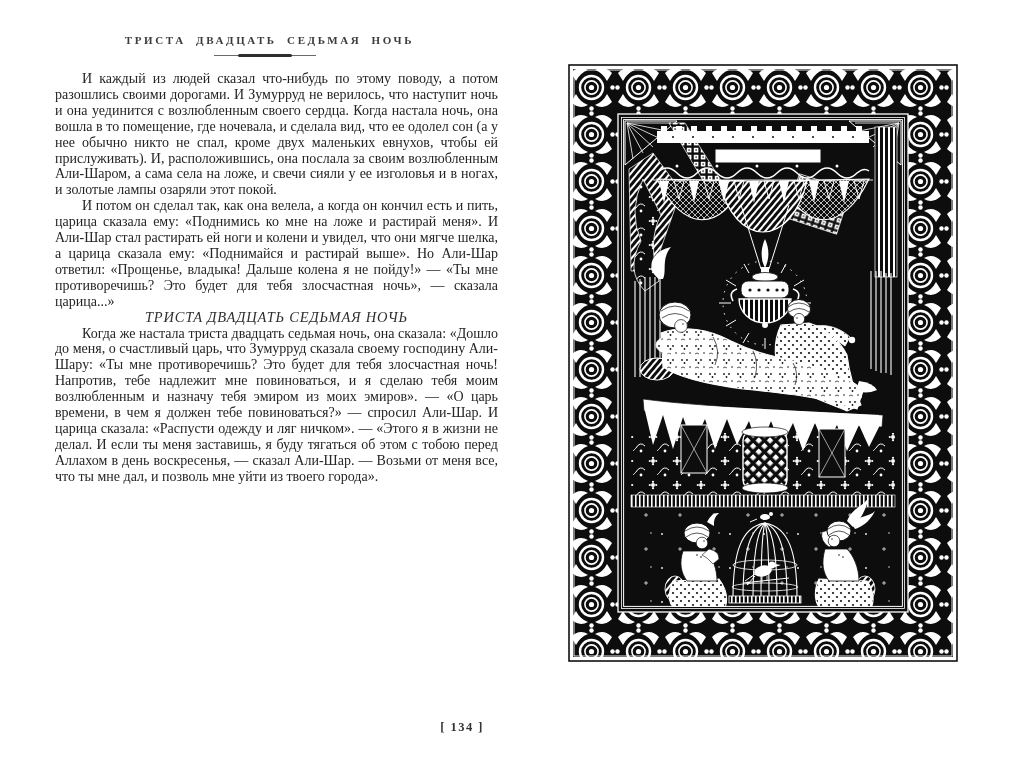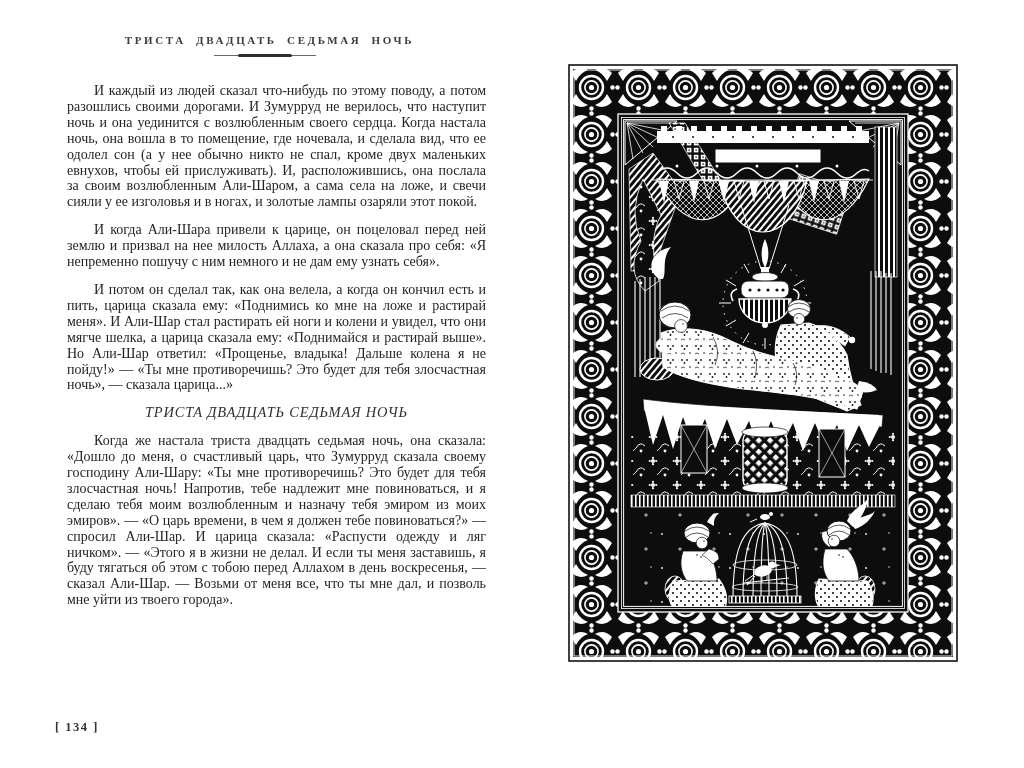--- a/index.html
+++ b/index.html
@@ -22,46 +22,45 @@
   }
   .head-rule::after{
     content:"";position:absolute;left:24px;right:24px;top:-1px;height:3px;
     background:#2e2e2e;border-radius:2px;
   }
   .body-text{
     position:absolute;top:63px;left:0;width:443px;
     font-size:14px;line-height:15.9px;color:#242424;
     text-align:justify;
   }
-  .body-text p{margin:12px;text-indent:27px;}
+  .body-text p{margin:0;text-indent:27px;}
   .night-heading{
     margin:15px 14px 13px 0;text-align:center;
     font-style:italic;font-size:14.5px;letter-spacing:0.8px;
     color:#2f2f2f;text-indent:0 !important;
   }
   .folio{
-    position:absolute;top:712px;left:0;right:14px;text-align:left;
+    position:absolute;top:712px;left:0;right:14px;text-align:right;
     font-size:12.5px;font-weight:700;letter-spacing:1.5px;color:#333;
   }
   
   .right-page{position:absolute;left:568px;top:64px;width:390px;height:598px;}
   .right-page svg{display:block;}
 </style>
 </head>
 <body>
 
 <div class="spread">
 
   <div class="left-page">
     <div class="running-head">ТРИСТА ДВАДЦАТЬ СЕДЬМАЯ НОЧЬ</div>
     <div class="head-rule"></div>
 
     <div class="body-text">
       <p>И каждый из людей сказал что-нибудь по этому поводу, а потом разошлись своими дорогами. И Зумурруд не верилось, что наступит ночь и она уединится с возлюбленным своего сердца. Когда настала ночь, она вошла в то помещение, где ночевала, и сделала вид, что ее одолел сон (а у нее обычно никто не спал, кроме двух маленьких евнухов, чтобы ей прислуживать). И, расположившись, она послала за своим возлюбленным Али-Шаром, а сама села на ложе, и свечи сияли у ее изголовья и в ногах, и золотые лампы озаряли этот покой.</p>
-      <p>И когда Али-Шара привели к царице, он поцеловал перед ней землю и призвал на нее милость Аллаха, а она сказала про себя: «Я непременно пошучу с ним немного и не дам ему узнать себя».</p>
       <p>И потом он сделал так, как она велела, а когда он кончил есть и пить, царица сказала ему: «Поднимись ко мне на ложе и растирай меня». И Али-Шар стал растирать ей ноги и колени и увидел, что они мягче шелка, а царица сказала ему: «Поднимайся и растирай выше». Но Али-Шар ответил: «Прощенье, владыка! Дальше колена я не пойду!» — «Ты мне противоречишь? Это будет для тебя злосчастная ночь», — сказала царица...»</p>
       <p class="night-heading">ТРИСТА ДВАДЦАТЬ СЕДЬМАЯ НОЧЬ</p>
       <p>Когда же настала триста двадцать седьмая ночь, она сказала: «Дошло до меня, о счастливый царь, что Зумурруд сказала своему господину Али-Шару: «Ты мне противоречишь? Это будет для тебя злосчастная ночь! Напротив, тебе надлежит мне повиноваться, и я сделаю тебя моим возлюбленным и назначу тебя эмиром из моих эмиров». — «О царь времени, в чем я должен тебе повиноваться?» — спросил Али-Шар. И царица сказала: «Распусти одежду и ляг ничком». — «Этого я в жизни не делал. И если ты меня заставишь, я буду тягаться об этом с тобою перед Аллахом в день воскресенья, — сказал Али-Шар. — Возьми от меня все, что ты мне дал, и позволь мне уйти из твоего города».</p>
     </div>
 
     <div class="folio">[ 134 ]</div>
   </div>
 
   <div class="right-page">
     <svg width="390" height="598" viewBox="0 0 390 598" role="img" aria-label="oriental-miniature-bedchamber-scene-with-birdcage">

